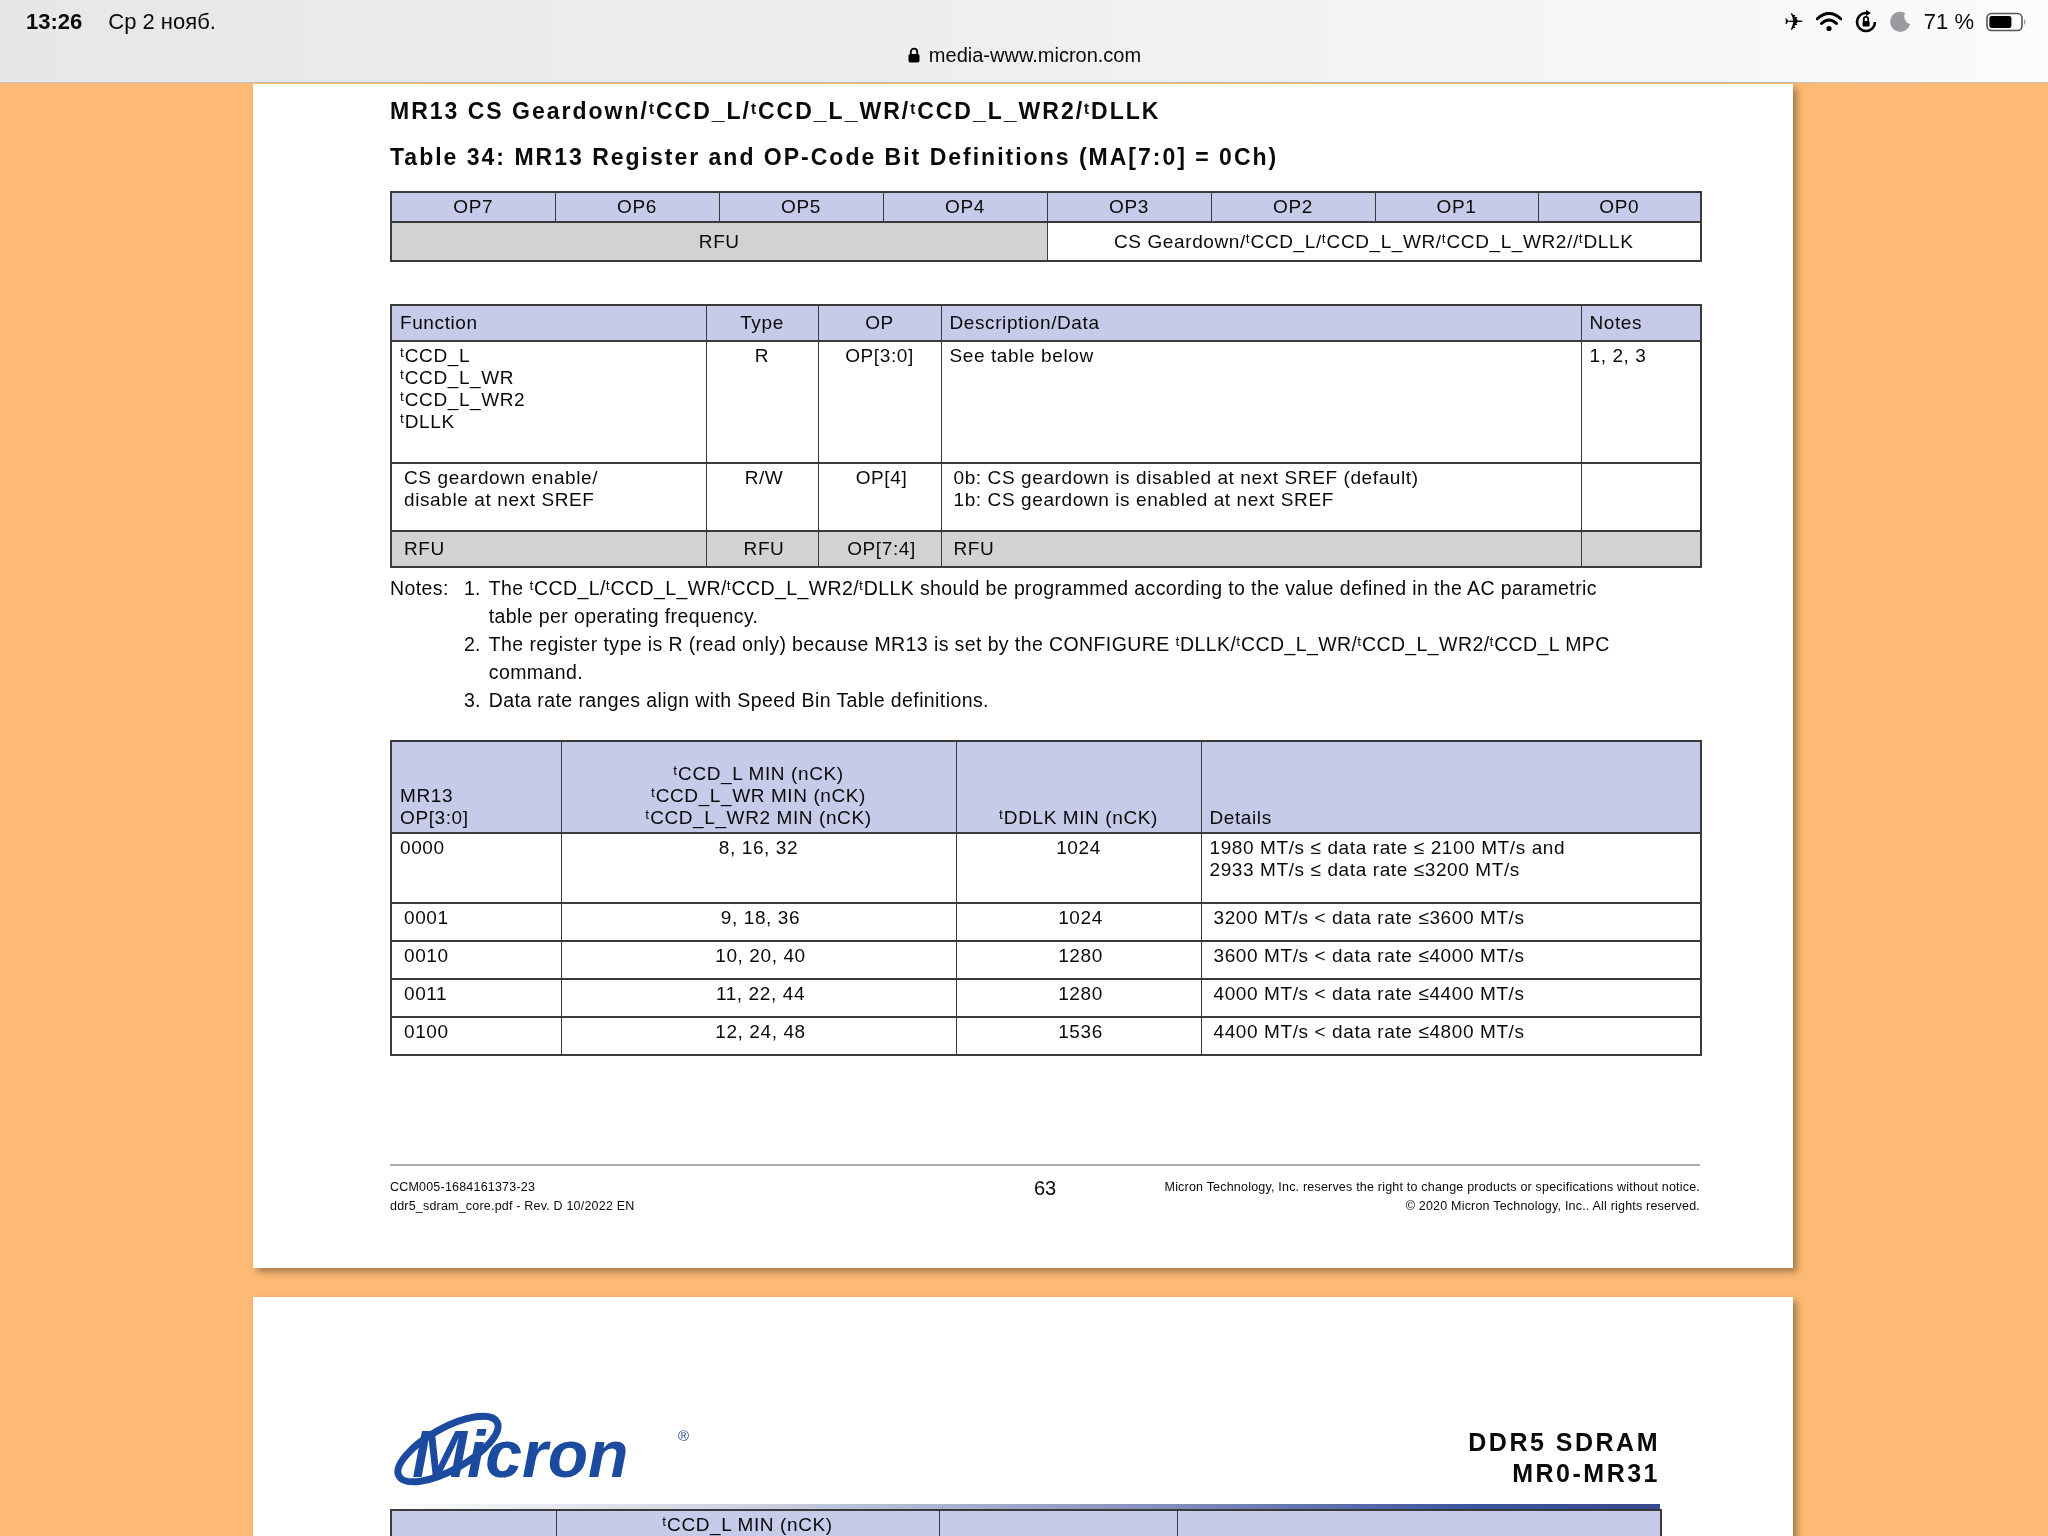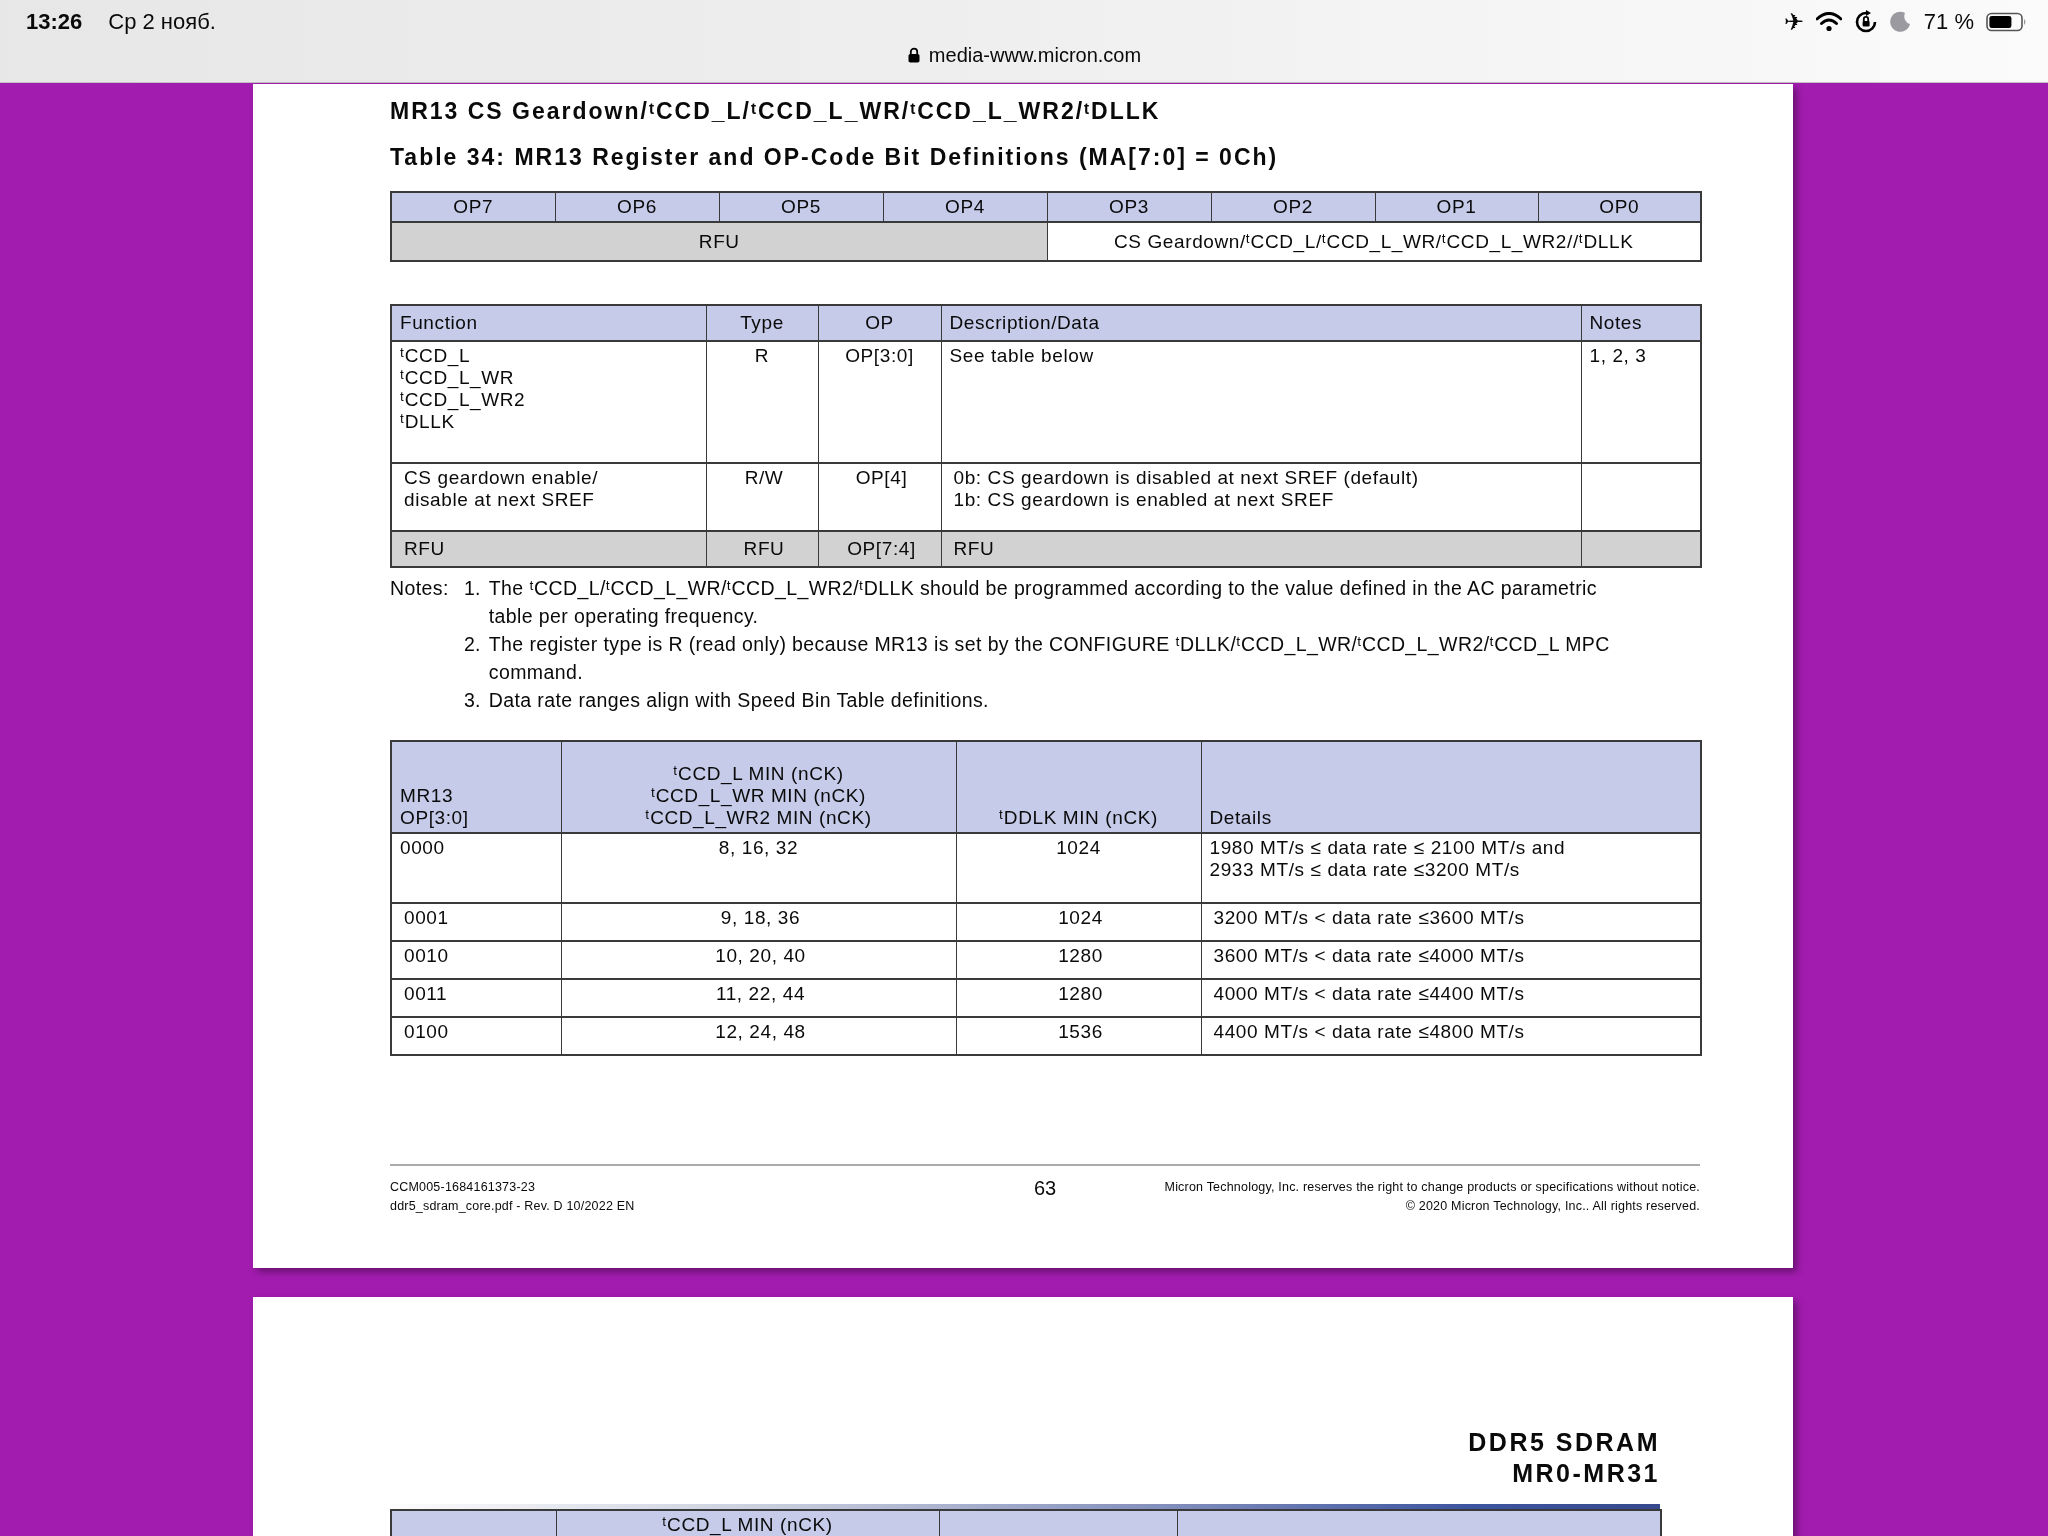--- a/index.html
+++ b/index.html
@@ -1,18 +1,18 @@
 <!DOCTYPE html>
 <html><head>
 <meta charset="utf-8">
 <style>
   html,body{margin:0;padding:0;}
   .screen{
     position:relative;width:2048px;height:1536px;overflow:hidden;
-    background:#a21caf;
+    background:#fdba74;
     font-family:"Liberation Sans","DejaVu Sans",sans-serif;
     color:#0a0a0a;
   }
   
   .chrome{
     position:absolute;top:0;left:0;width:2048px;height:83px;
     background:linear-gradient(to right,#e7e7e7 0%,#eeeeee 45%,#fbfbfb 100%);
     border-bottom:1px solid #c2c2c2;box-sizing:border-box;
   }
   .status-left{position:absolute;top:9px;left:26px;font-size:22px;}
@@ -244,20 +244,27 @@
     <div class="abs rule" style="left:137px;top:1080px;width:1310px;"></div>
     <div class="abs foot-small ml" style="left:137px;top:1094px;">CCM005-1684161373-23
 ddr5_sdram_core.pdf - Rev. D 10/2022 EN</div>
     <div class="abs foot-page" style="left:137px;top:1093px;width:1310px;text-align:center;">63</div>
     <div class="abs foot-small ml" style="left:137px;top:1094px;width:1310px;text-align:right;">Micron Technology, Inc. reserves the right to change products or specifications without notice.
 © 2020 Micron Technology, Inc.. All rights reserved.</div>
   </div>
 
   <div class="page page2">
 
+    <div class="abs" style="left:137px;top:96px;width:330px;height:110px;">
+      <svg width="330" height="110" viewBox="0 0 330 110">
+        <ellipse cx="58" cy="56" rx="56" ry="21" fill="none" stroke="#1b4a9e" stroke-width="7" transform="rotate(-29 58 56)"></ellipse>
+        <text x="22" y="84" font-family="Liberation Sans, DejaVu Sans, sans-serif" font-size="66" font-weight="bold" font-style="italic" fill="#1b4a9e">Micron</text>
+        <text x="288" y="48" font-family="Liberation Sans, DejaVu Sans, sans-serif" font-size="15" fill="#1b4a9e">®</text>
+      </svg>
+    </div>
 
     <div class="abs doc-title ml" style="left:137px;top:130px;width:1270px;">DDR5 SDRAM
 MR0-MR31</div>
 
     <div class="abs grad-bar" style="left:137px;top:207px;width:1270px;"></div>
 
     <table class="t abs" style="left:137px;top:212px;width:1270px;">
       <colgroup>
           <col style="width:165px">
           <col style="width:383px">

